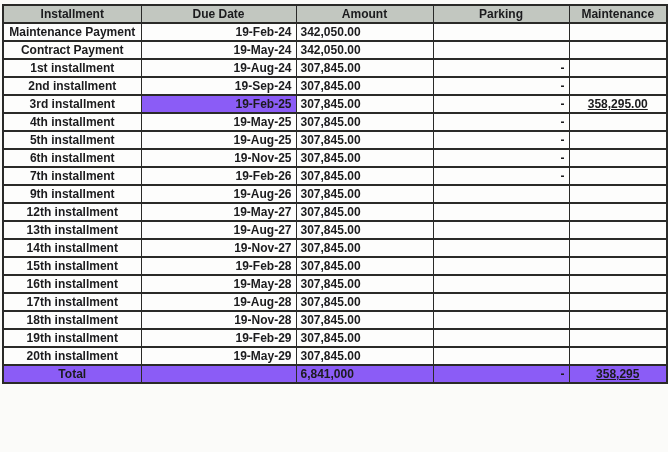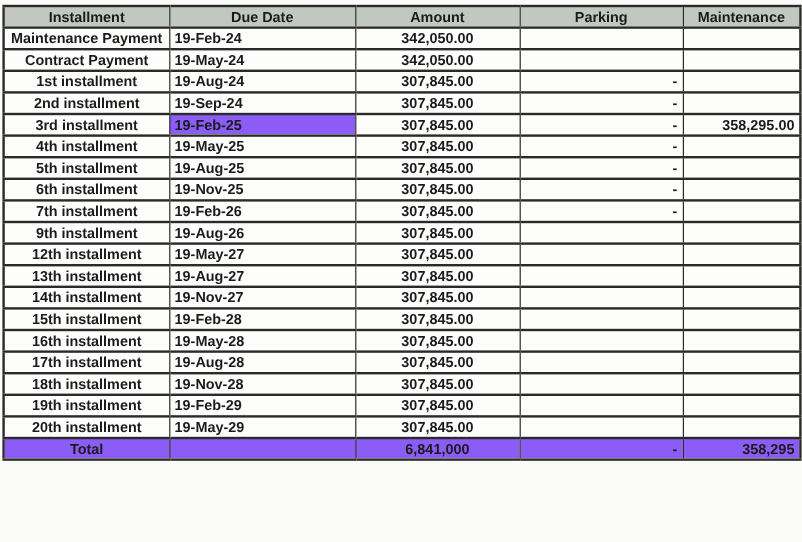--- a/index.html
+++ b/index.html
@@ -37,24 +37,24 @@
     white-space: nowrap;
     overflow: hidden;
     line-height: 16px;
   }
   thead th {
     background: #c2c7c0;
     text-align: center;
     font-size: 12.5px;
   }
   .c-label   { text-align: center; }
-  .c-date    { text-align: left; }
-  .c-amount  { text-align: center; padding-right: 8px; }
+  .c-date    { text-align: right; }
+  .c-amount  { text-align: left; padding-right: 8px; }
   .c-parking { text-align: right; padding-right: 14px; }
-  .c-maint   { text-align: right; padding-right: 6px; }
+  .c-maint   { text-align: center; padding-right: 6px; text-decoration: underline; }
   td.shaded  { background: #8b5cf6; }
   tfoot td {
     background: #8b5cf6;
     font-size: 12.5px;
   }
 </style>
 </head>
 <body>
 
 <div class="page">

